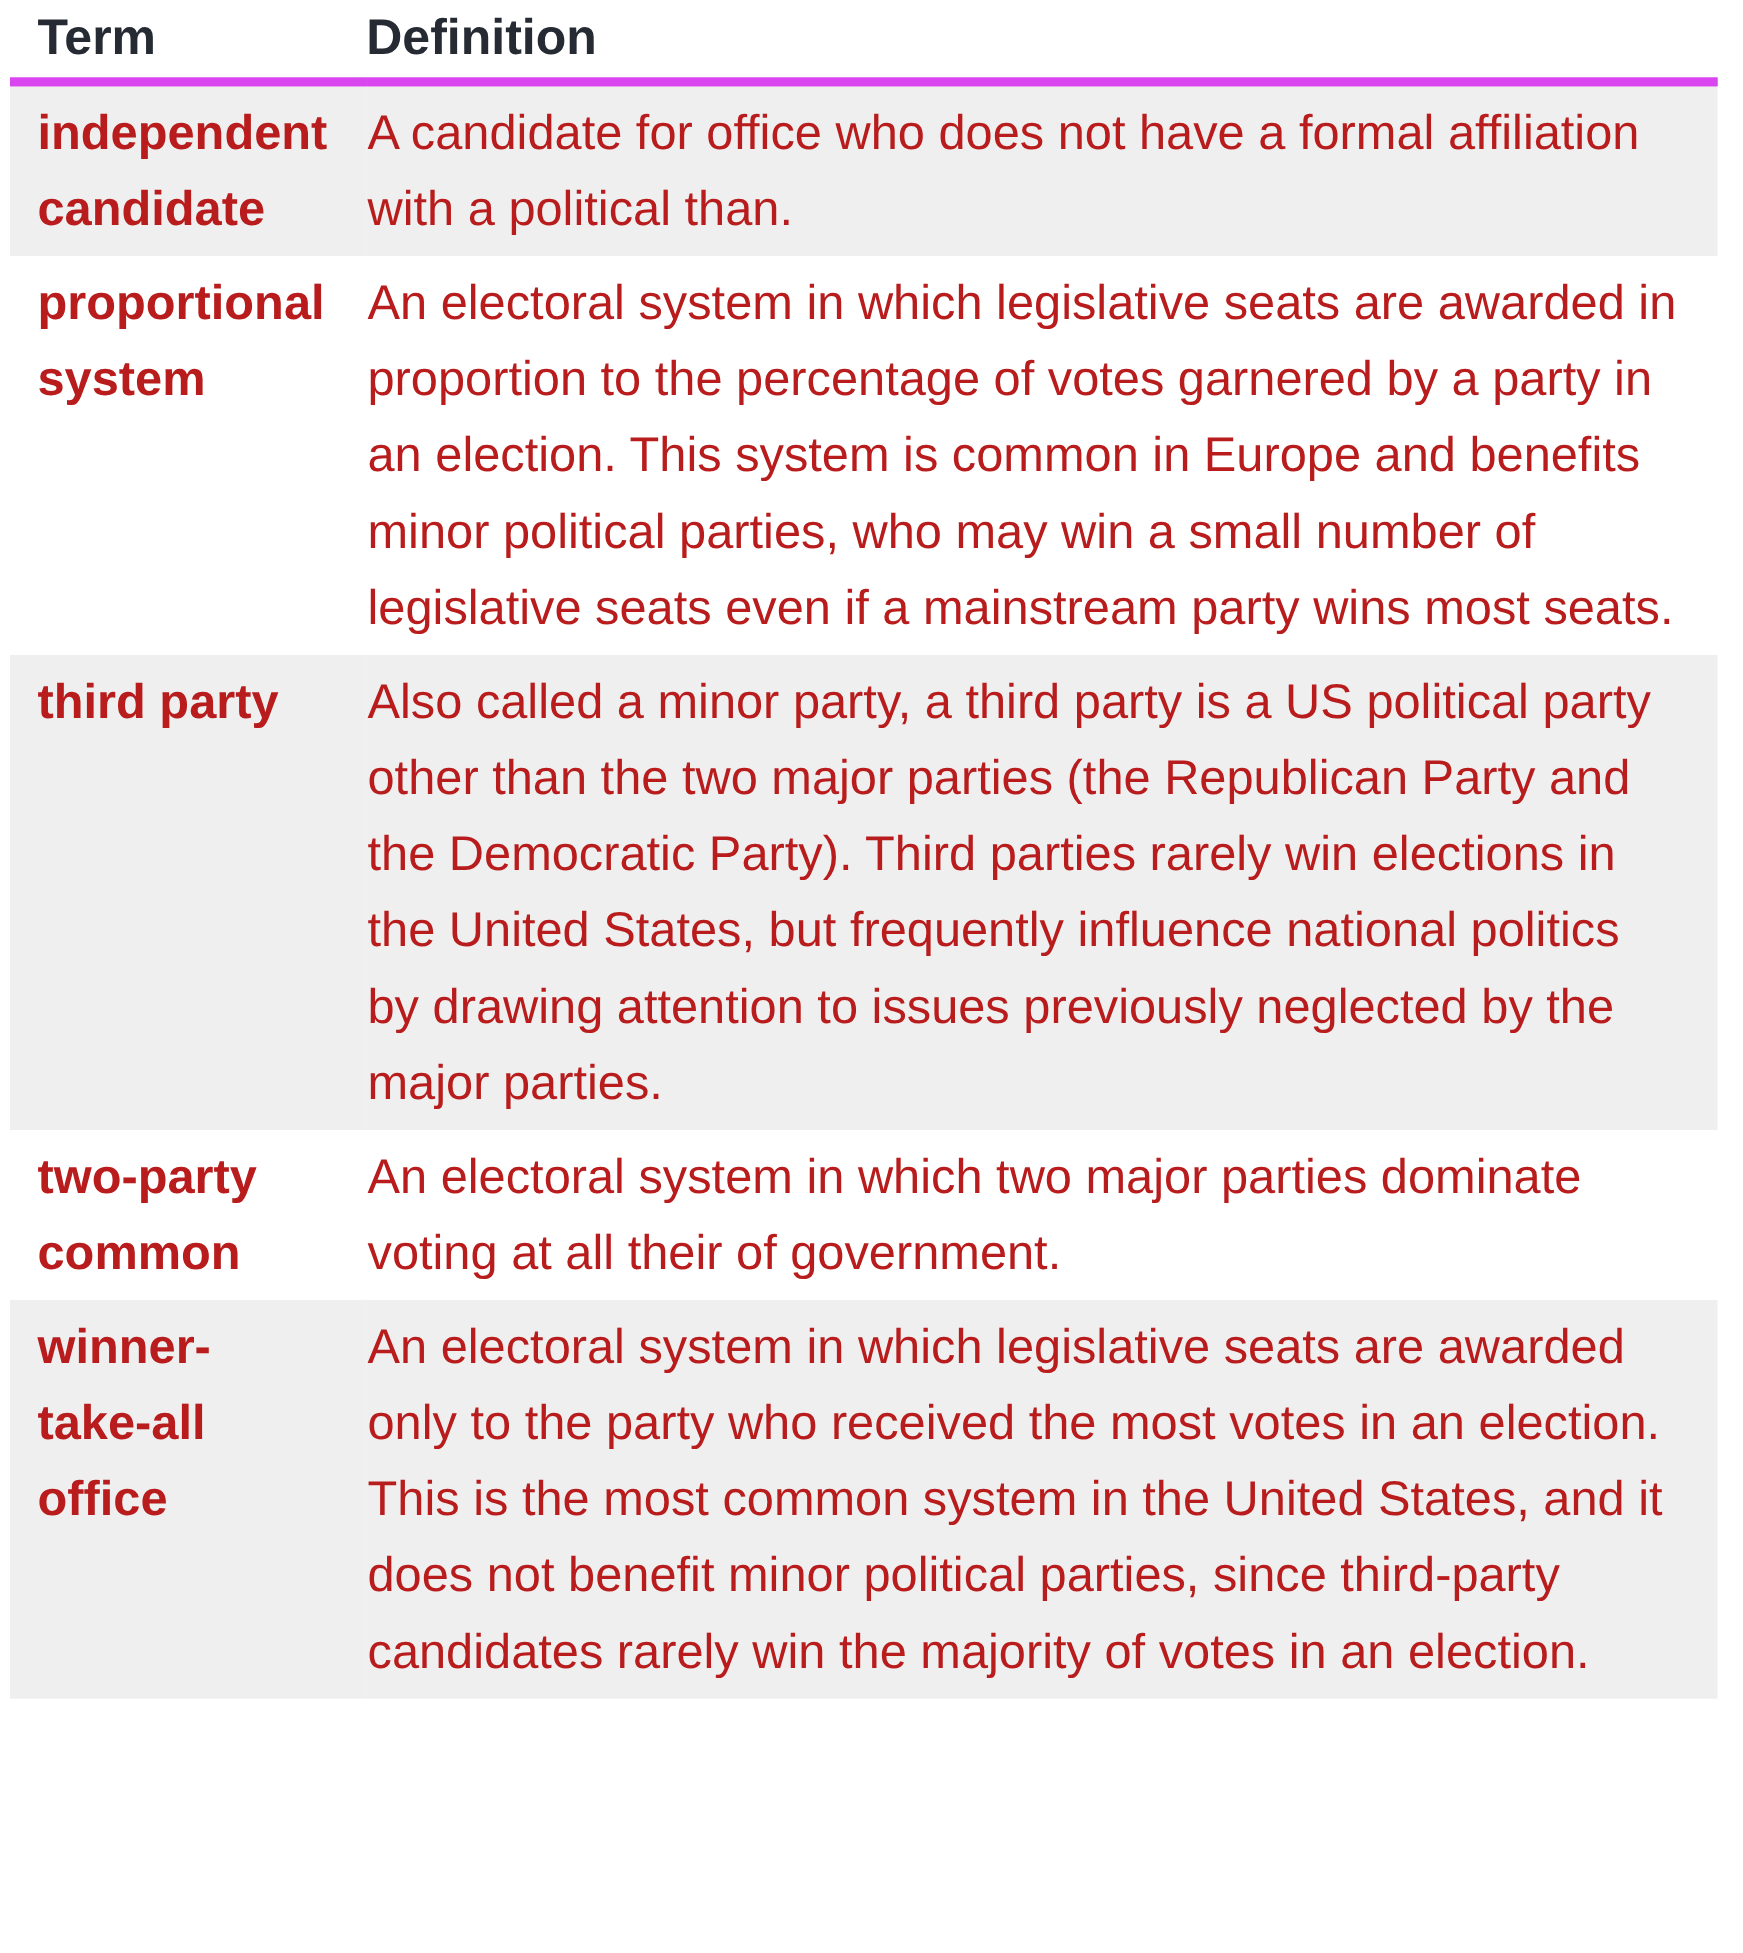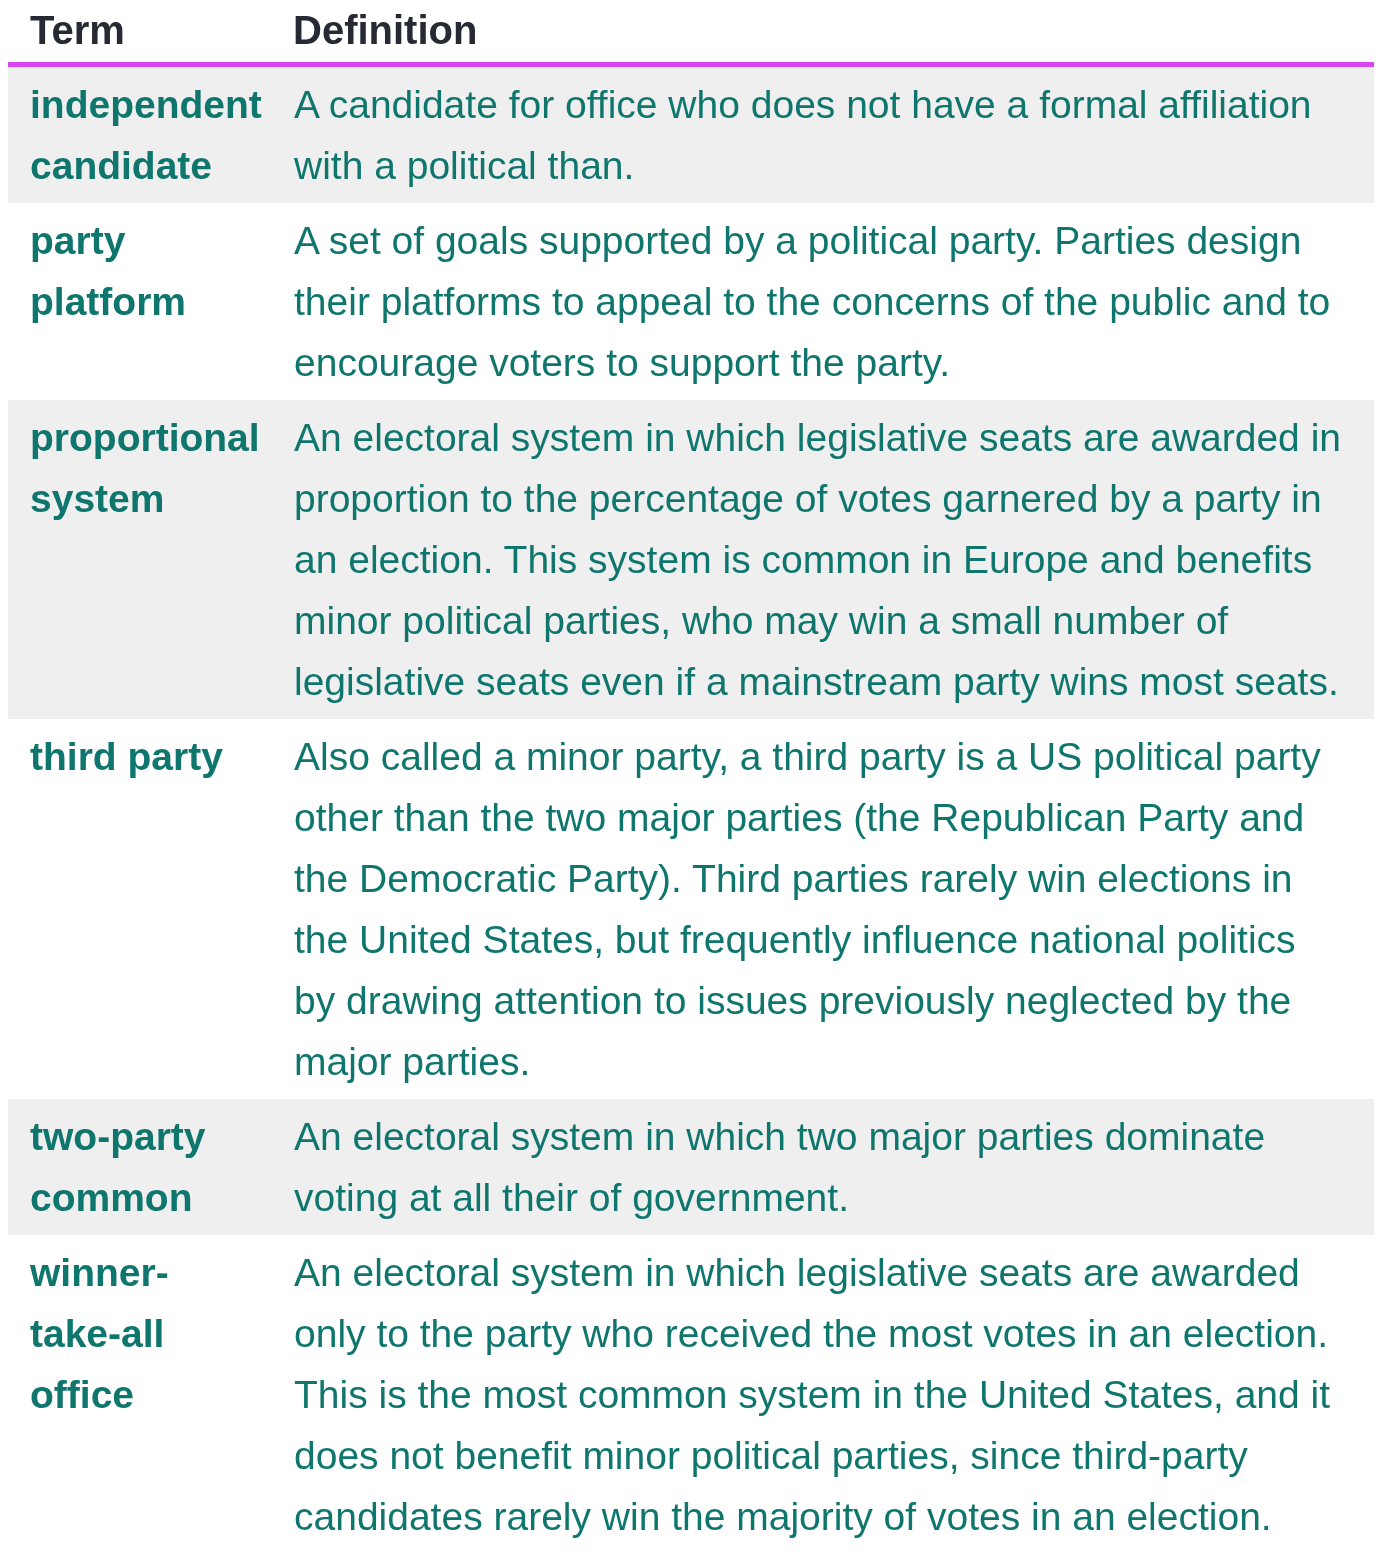--- a/index.html
+++ b/index.html
@@ -22,31 +22,31 @@
     table-layout: fixed;
   }
   col.term-col { width: 285px; }
   th {
     text-align: left;
     vertical-align: top;
     font-size: 40px;
     font-weight: bold;
     line-height: 48px;
     padding: 6px 0 8px 0;
-    border-bottom: 5px solid #d946ef;
+    border-bottom: 7px solid #d946ef;
     color: #262a33;
   }
   td {
     text-align: left;
     vertical-align: top;
     font-size: 39px;
     line-height: 61px;
     padding-top: 7px;
     padding-bottom: 7px;
-    color: #0f766e;
+    color: #b91c1c;
   }
   th.term, td.term {
     padding-left: 22px;
     padding-right: 45px;
   }
   td.term {
     font-weight: bold;
   }
   th.def, td.def {
     padding-right: 30px;
@@ -73,24 +73,20 @@
         <th class="term">Term</th>
         <th class="def">Definition</th>
       </tr>
     </thead>
     <tbody>
       <tr>
         <td class="term">independent candidate</td>
         <td class="def">A candidate for office who does not have a formal affiliation with a political than.</td>
       </tr>
       <tr>
-        <td class="term">party platform</td>
-        <td class="def">A set of goals supported by a political party. Parties design their platforms to appeal to the concerns of the public and to encourage voters to support the party.</td>
-      </tr>
-      <tr>
         <td class="term">proportional system</td>
         <td class="def">An electoral system in which legislative seats are awarded in proportion to the percentage of votes garnered by a party in an election. This system is common in Europe and benefits minor political parties, who may win a small number of legislative seats even if a mainstream party wins most seats.</td>
       </tr>
       <tr>
         <td class="term">third party</td>
         <td class="def">Also called a minor party, a third party is a US political party other than the two major parties (the Republican Party and the Democratic Party). Third parties rarely win elections in the United States, but frequently influence national politics by drawing attention to issues previously neglected by the major parties.</td>
       </tr>
       <tr>
         <td class="term">two-party common</td>
         <td class="def">An electoral system in which two major parties dominate voting at all their of government.</td>

